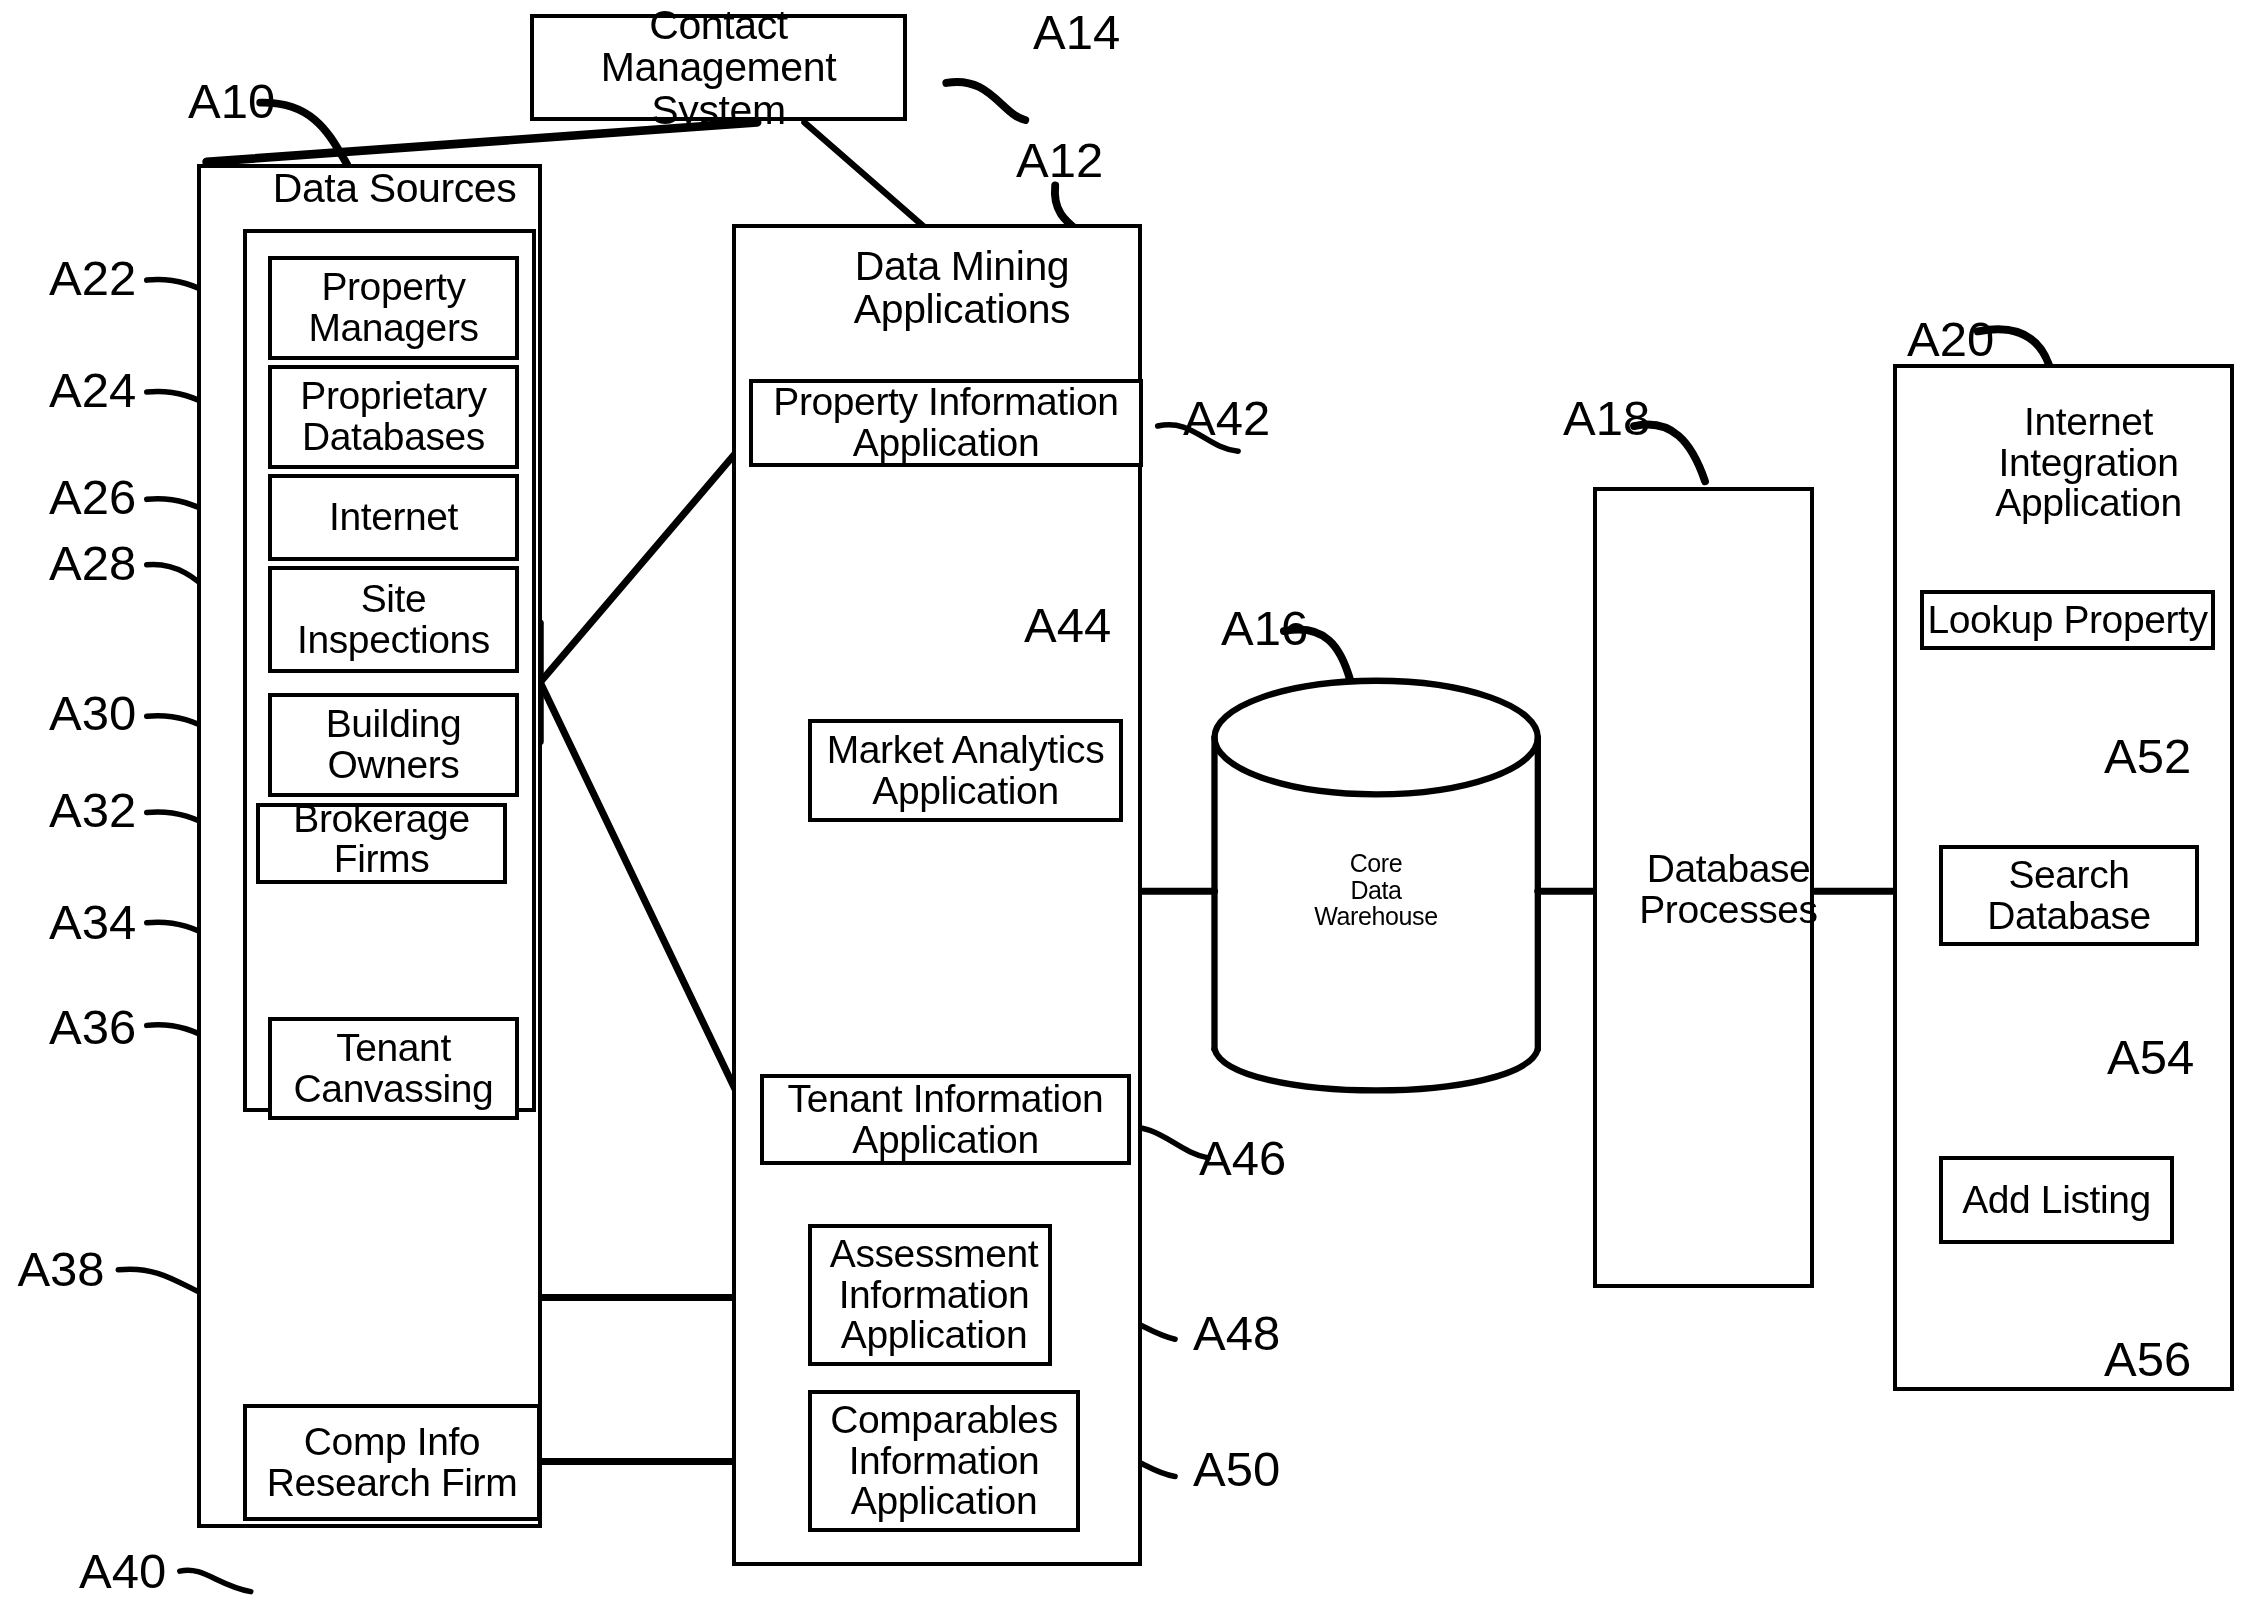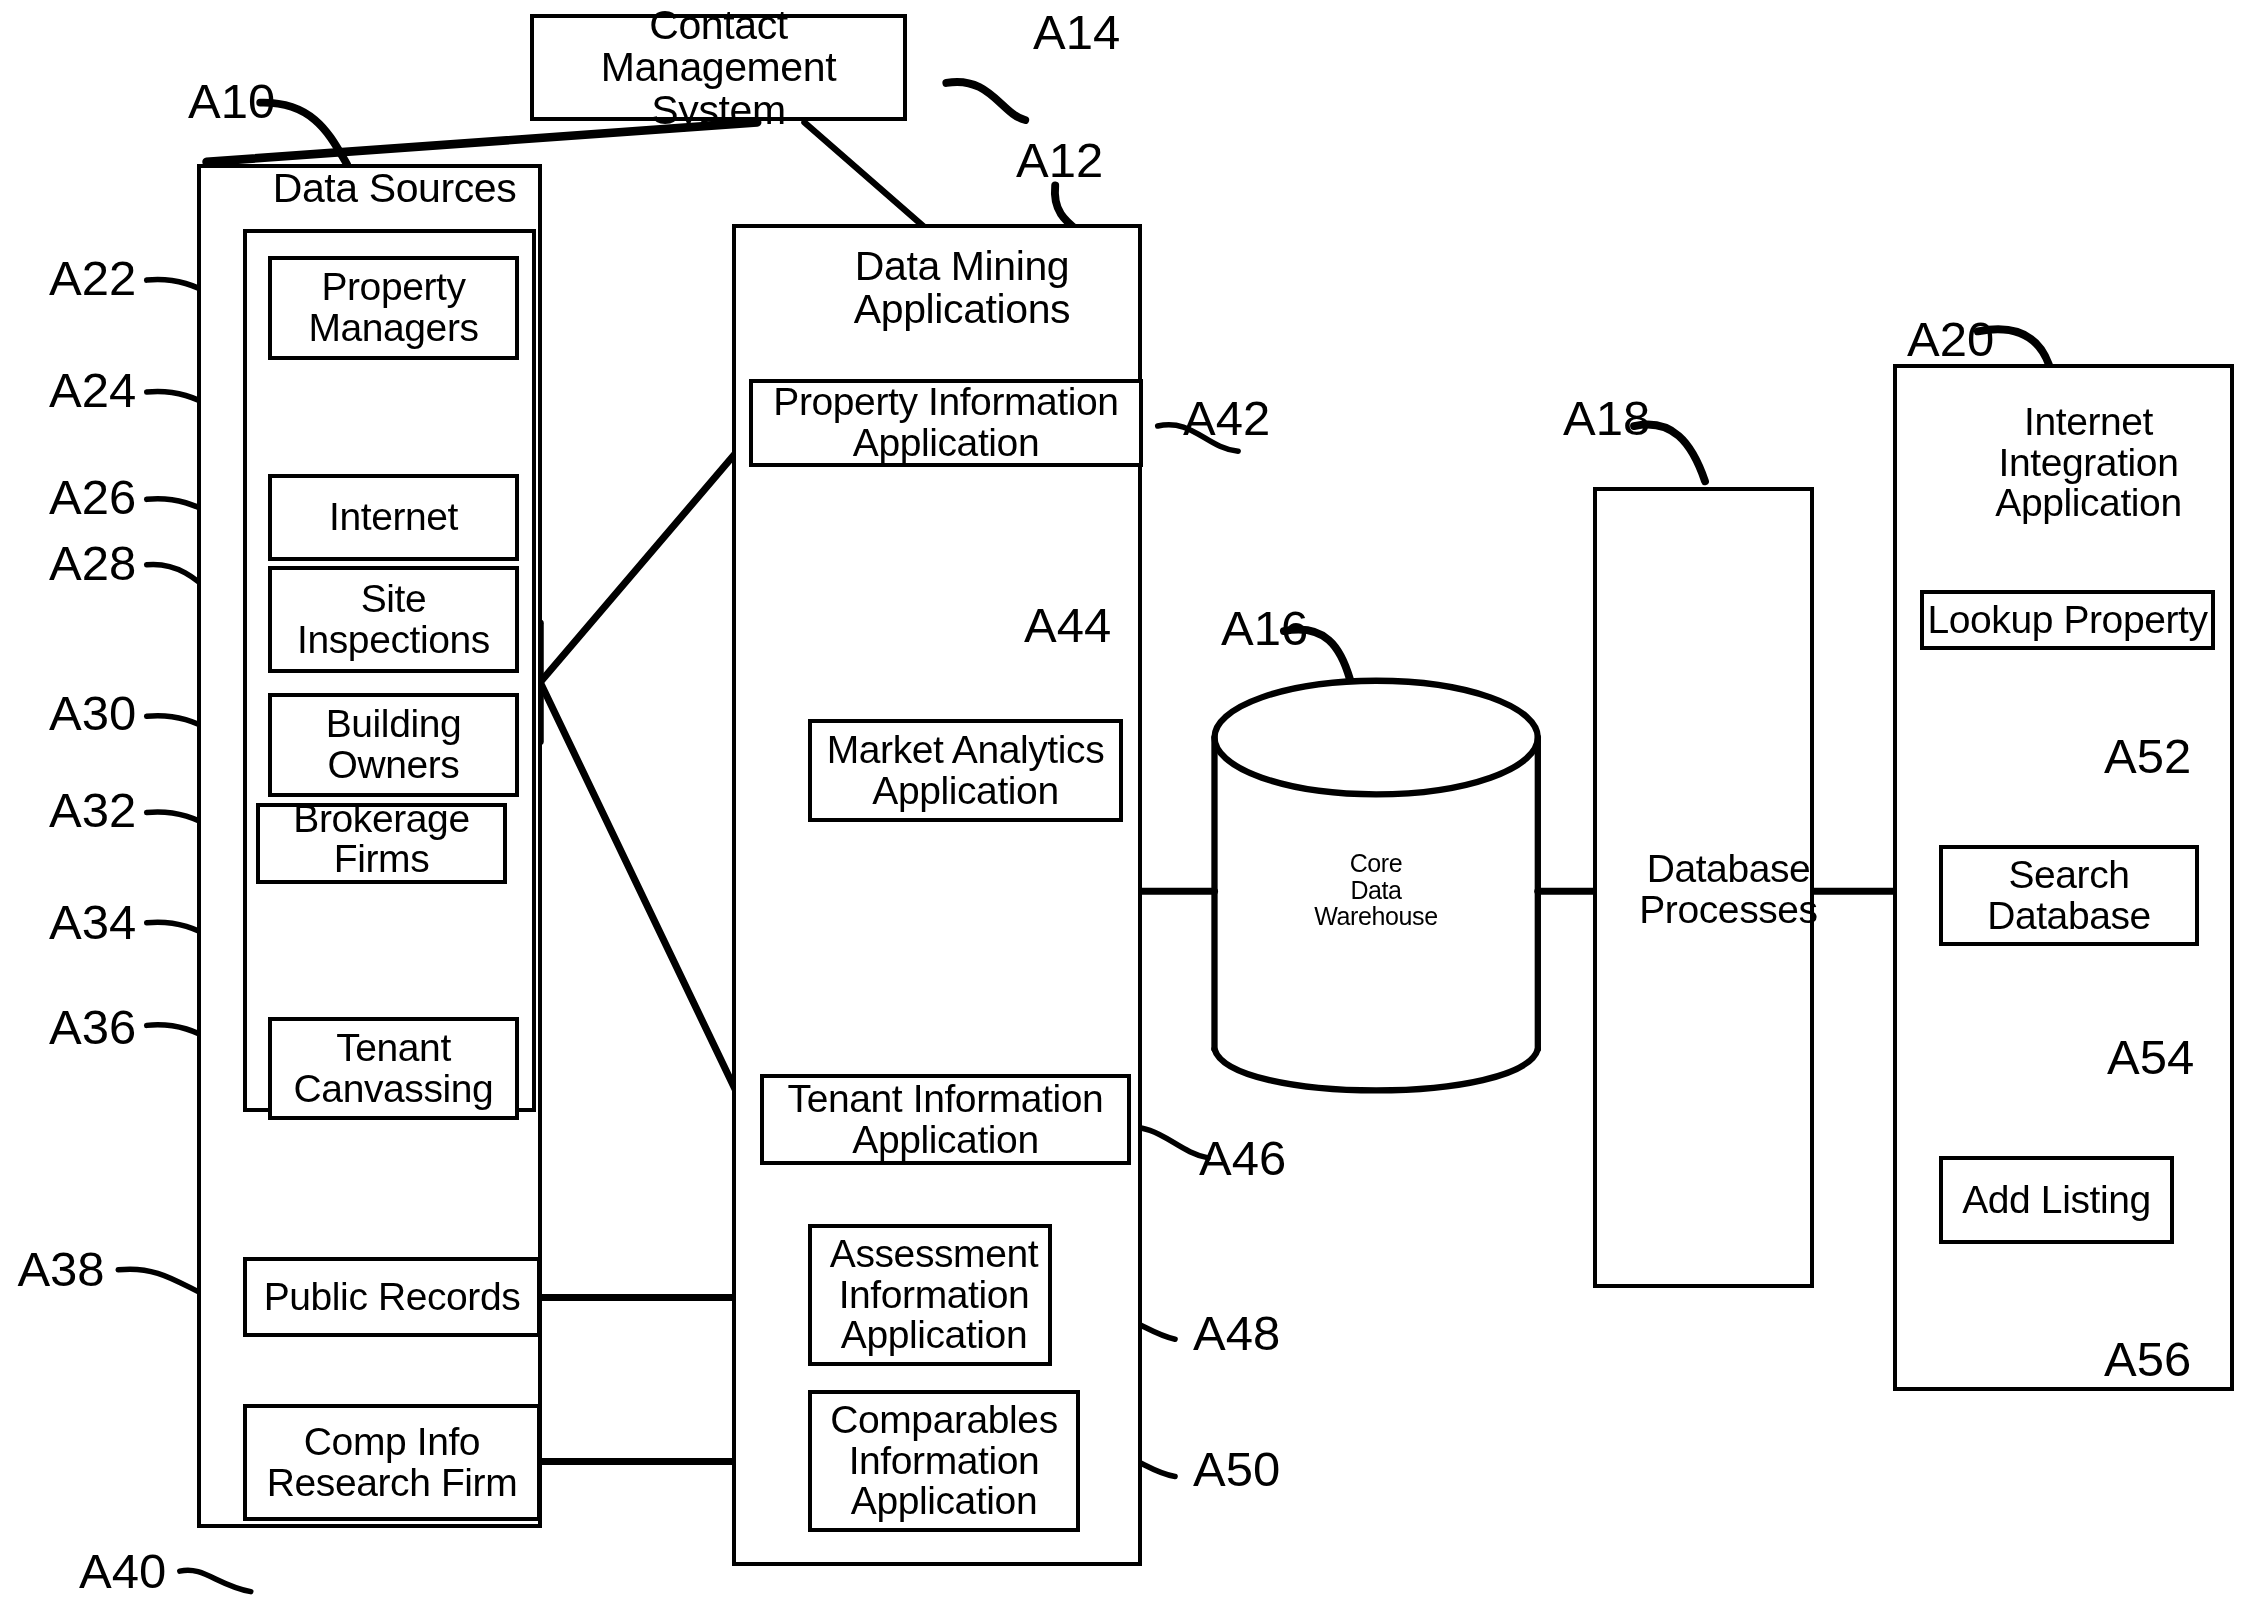--- a/index.html
+++ b/index.html
@@ -155,20 +155,24 @@
   <div class="ref" style="left:188px;top:77px;">A10</div>
 
   <div class="container" style="left:243px;top:229px;width:293px;height:883px;"></div>
 
   <div class="box" style="left:268px;top:256px;width:251px;height:104px;font-size:39px;">
     <span>Property
 Managers</span>
   </div>
   <div class="ref" style="left:49px;top:254px;">A22</div>
 
+  <div class="box" style="left:268px;top:365px;width:251px;height:104px;font-size:39px;">
+    <span>Proprietary
+Databases</span>
+  </div>
   <div class="ref" style="left:49px;top:366px;">A24</div>
 
   <div class="box" style="left:268px;top:474px;width:251px;height:87px;font-size:39px;">
     <span>Internet</span>
   </div>
   <div class="ref" style="left:49px;top:473px;">A26</div>
 
   <div class="box" style="left:268px;top:566px;width:251px;height:107px;font-size:39px;">
     <span>Site
 Inspections</span>
@@ -188,23 +192,20 @@
   <div class="ref" style="left:49px;top:786px;">A32</div>
 
   <div class="ref" style="left:49px;top:898px;">A34</div>
 
   <div class="box" style="left:268px;top:1017px;width:251px;height:103px;font-size:39px;">
     <span>Tenant
 Canvassing</span>
   </div>
   <div class="ref" style="left:49px;top:1003px;">A36</div>
 
-  <div class="box" style="left:243px;top:1257px;width:298px;height:80px;font-size:39px;">
-    <span>Public Records</span>
-  </div>
   <div class="ref" style="left:17.4px;top:1245px;">A38</div>
 
   <div class="box" style="left:243px;top:1404px;width:298px;height:117px;font-size:39px;">
     <span>Comp Info
 Research Firm</span>
   </div>
   <div class="ref" style="left:79px;top:1547px;">A40</div>
 
   <div class="container" style="left:732px;top:224px;width:410px;height:1342px;"></div>
   <div class="container-title" style="left:732px;top:245px;width:410px;font-size:41px;">Data Mining

